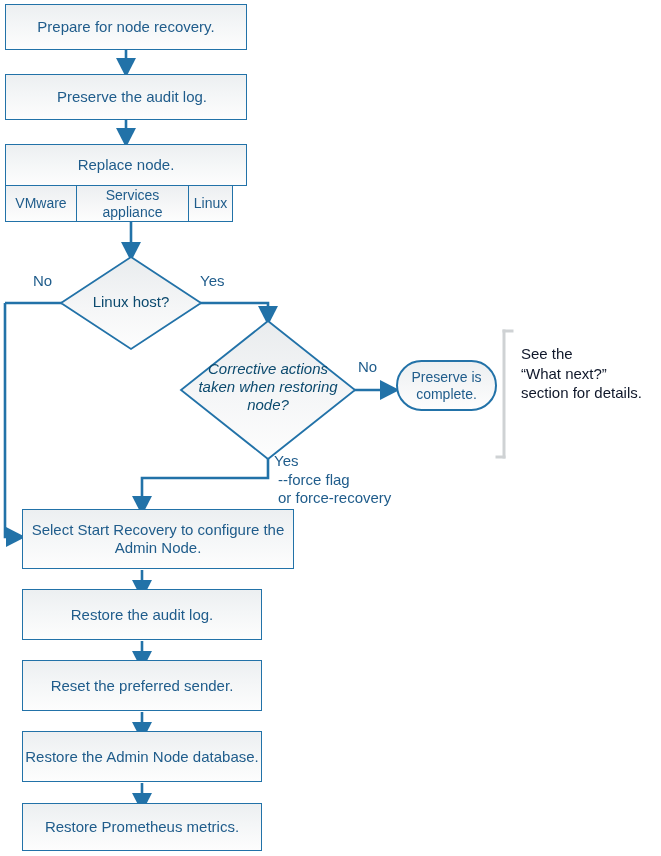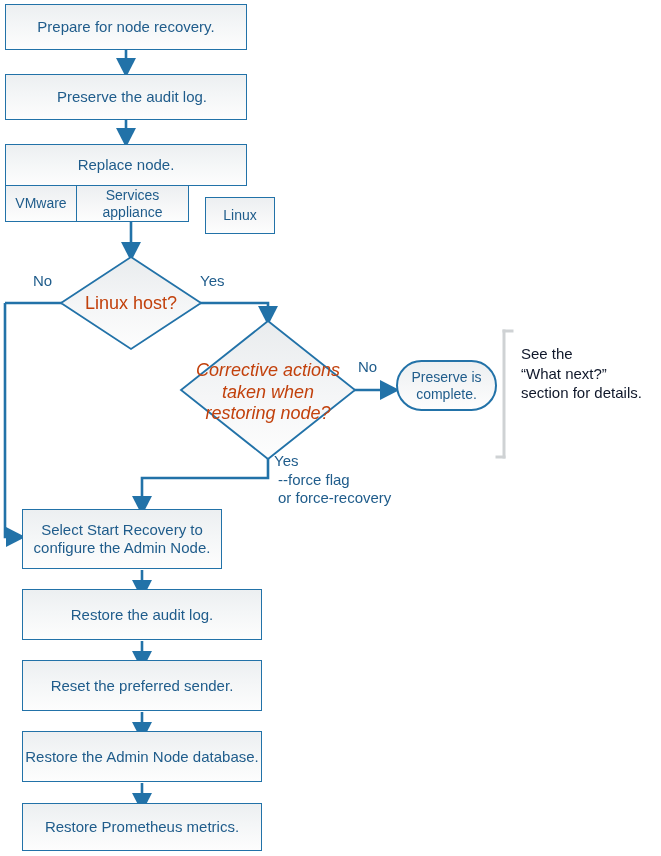--- a/index.html
+++ b/index.html
@@ -12,22 +12,22 @@
 
   .proc{border:1.6px solid #2272A8;
         background:linear-gradient(180deg,#eceff1 0%,#f4f6f7 45%,#fdfdfd 100%);
         font-size:15px;}
   .subcell{border:1.6px solid #2272A8;
         background:linear-gradient(180deg,#eceff1 0%,#f5f6f7 50%,#fdfdfd 100%);
         font-size:14px;}
   .term{border:2px solid #2272A8;border-radius:26px;
         background:linear-gradient(180deg,#eceff1 0%,#f5f6f7 50%,#fdfdfd 100%);
         font-size:14px;}
-  .diamond-label{position:absolute;color:#c2410c;line-height:1.2;text-align:center;
-        font-size:18px;pointer-events:none;}
+  .diamond-label{position:absolute;color:#0c4a6e;line-height:1.2;text-align:center;
+        font-size:15px;pointer-events:none;}
   .edge-label{position:absolute;color:#1F5C8B;font-size:15px;line-height:1.18;white-space:pre;}
   .note{position:absolute;color:#0f172a;font-size:15px;line-height:1.3;}
 </style>
 </head>
 <body>
 
 <div id="canvas">
 
   <svg id="wires" viewBox="0 0 661 856">
     <defs>
@@ -80,33 +80,33 @@
   <div class="node proc" style="left:5px;top:144px;width:242px;height:42px;">
     <span>Replace node.</span>
   </div>
 
   <div class="node subcell" style="left:76px;top:185px;width:113px;height:37px;">
     <span>Services appliance</span>
   </div>
   <div class="node subcell" style="left:5px;top:185px;width:72px;height:37px;">
     <span>VMware</span>
   </div>
-  <div class="node subcell" style="left:205px;top:185px;width:70px;height:37px;margin-top:12px;">
+  <div class="node subcell" style="left:188px;top:185px;width:45px;height:37px;">
     <span>Linux</span>
   </div>
 
   <div class="diamond-label" style="left:71px;top:293px;width:120px;">Linux host?</div>
 
   <div class="diamond-label" style="left:193px;top:360px;width:150px;font-style:italic;">Corrective actions taken when restoring node?</div>
 
   <div class="node term" style="left:396px;top:360px;width:101px;height:51px;">
     <span>Preserve is complete.</span>
   </div>
 
-  <div class="node proc" style="left:22px;top:509px;width:200px;height:60px;">
+  <div class="node proc" style="left:22px;top:509px;width:272px;height:60px;">
     <span>Select Start Recovery to configure the Admin Node.</span>
   </div>
 
   <div class="node proc" style="left:22px;top:589px;width:240px;height:51px;">
     <span>Restore the audit log.</span>
   </div>
 
   <div class="node proc" style="left:22px;top:660px;width:240px;height:51px;">
     <span>Reset the preferred sender.</span>
   </div>

